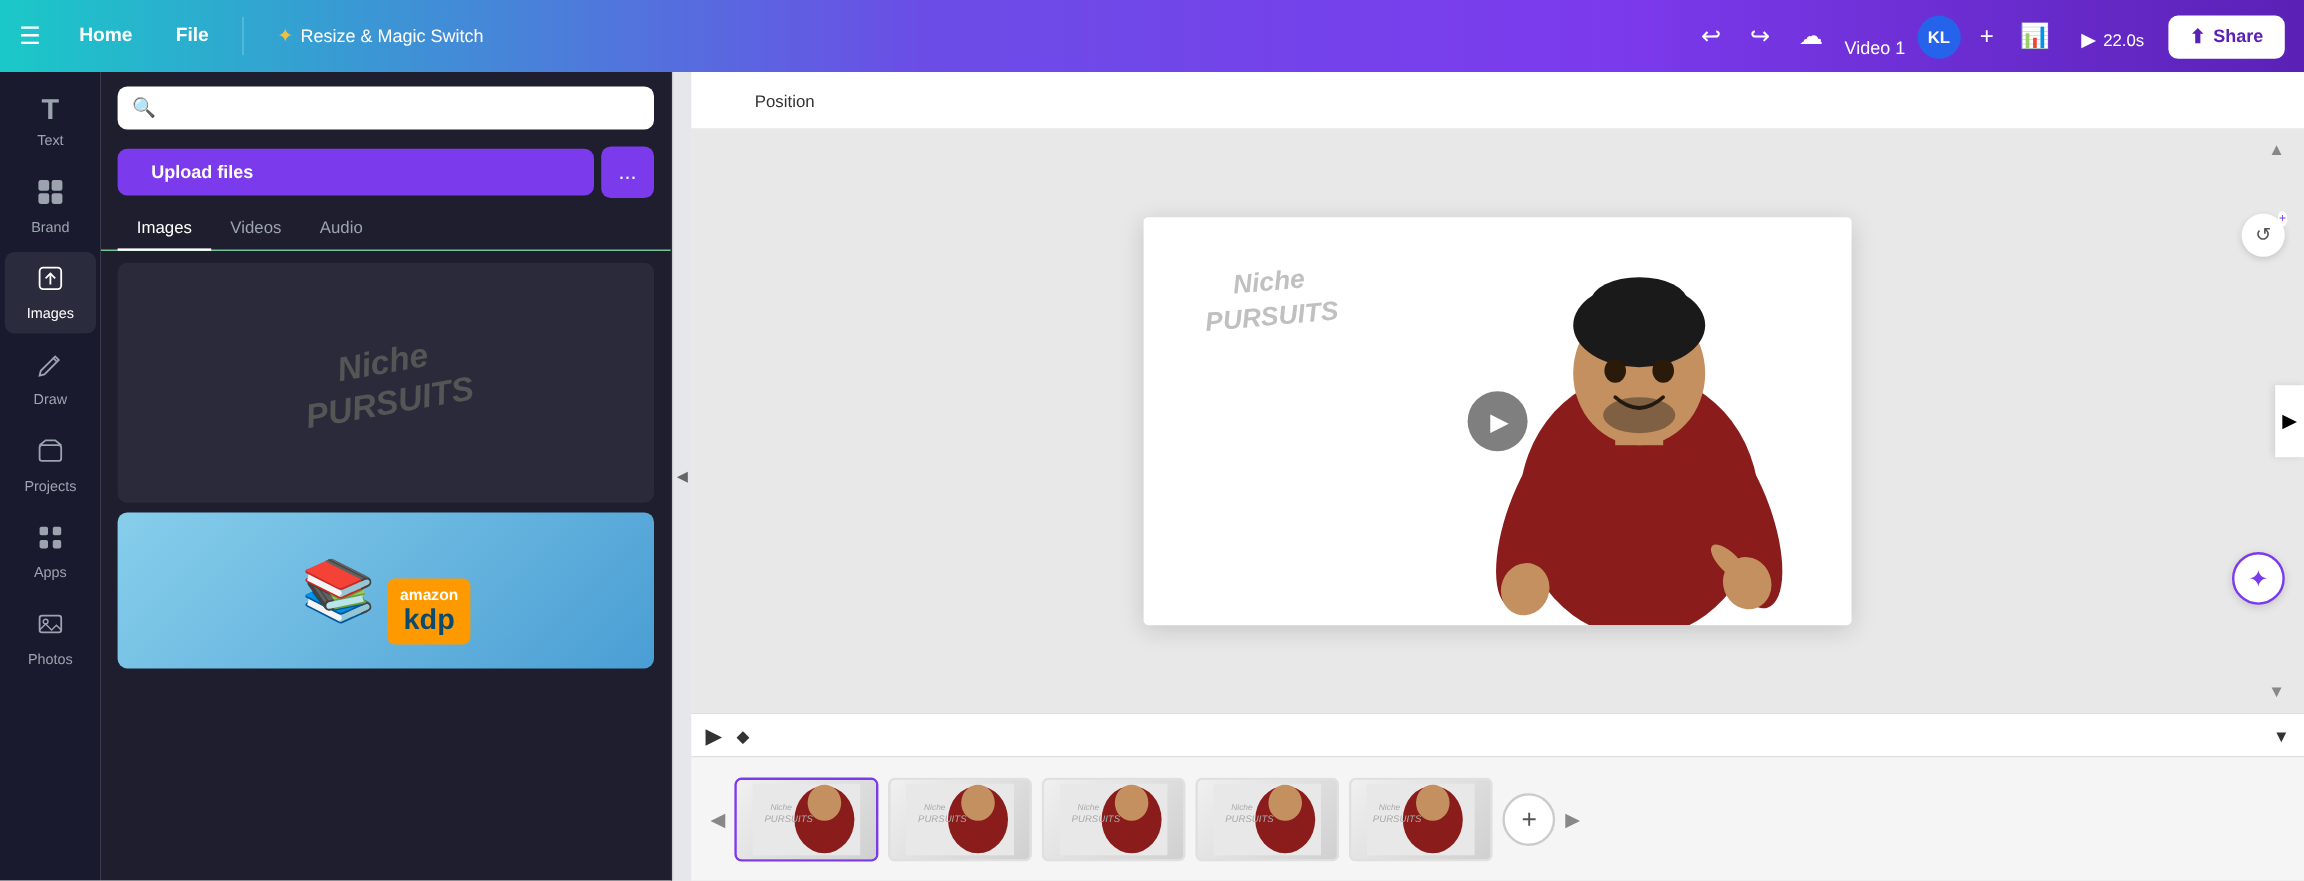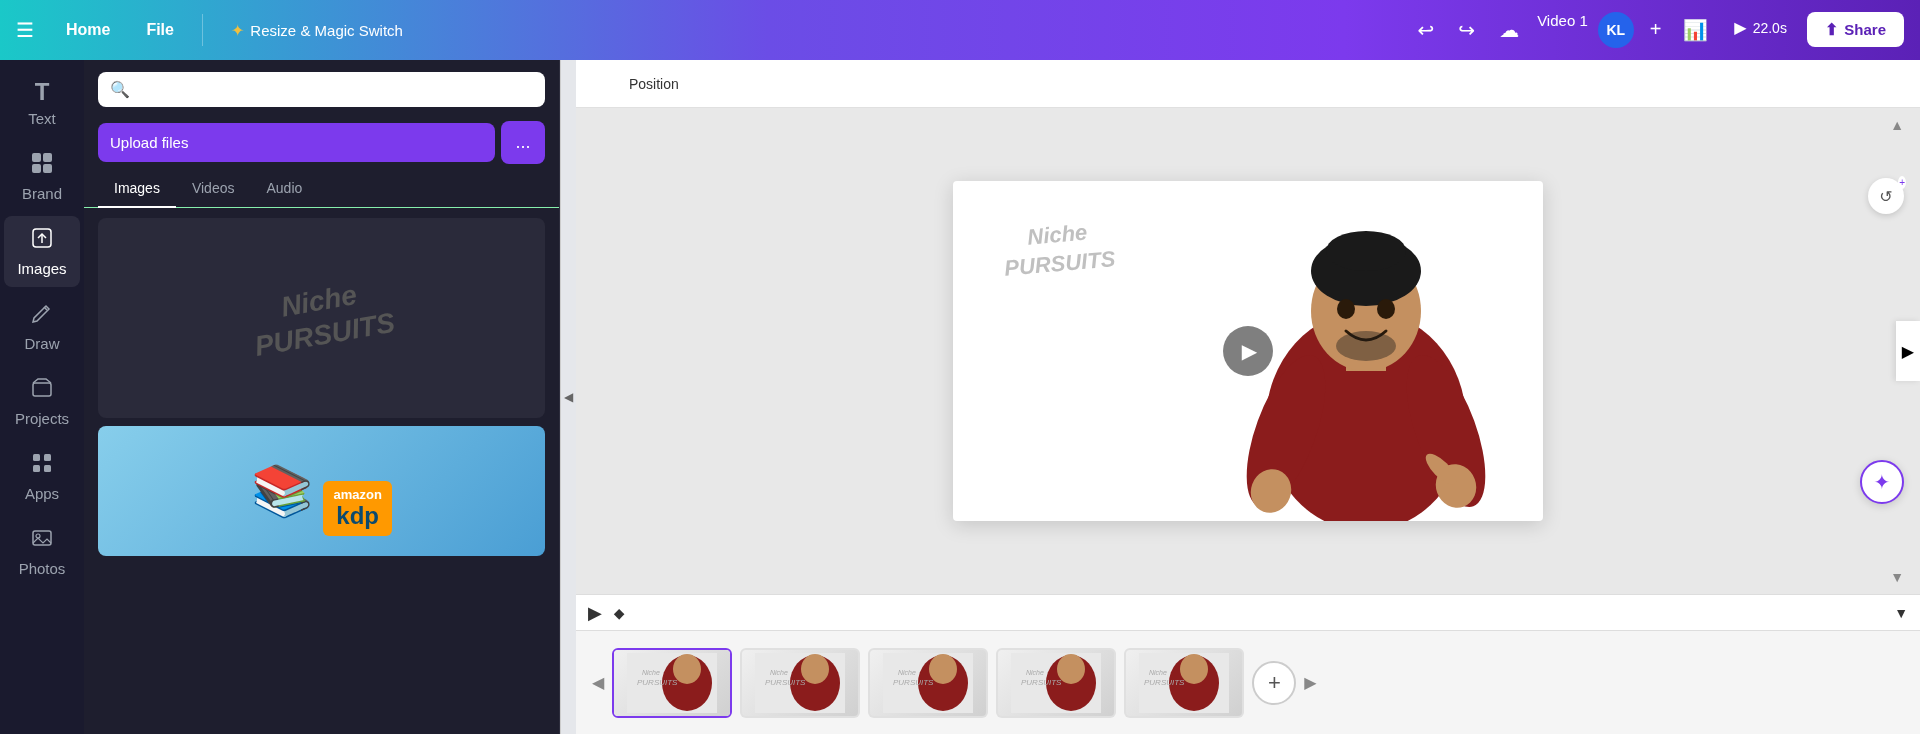--- a/index.html
+++ b/index.html
@@ -17,21 +17,21 @@
     .navbar-divider { width: 1px; height: 32px; background: rgba(255,255,255,0.3); margin: 0 4px; }
     .navbar-brand-btn {
       display: flex; align-items: center; gap: 6px; color: white; font-size: 15px; cursor: pointer;
       padding: 6px 12px; border-radius: 6px; font-weight: 500;
     }
     .star-icon { color: #f0c040; font-size: 16px; }
     .navbar-spacer { flex: 1; }
     .navbar-undo { color: white; font-size: 20px; cursor: pointer; padding: 6px; border-radius: 50%; }
     .navbar-redo { color: white; font-size: 20px; cursor: pointer; padding: 6px; border-radius: 50%; }
     .navbar-cloud { color: white; font-size: 20px; cursor: pointer; padding: 6px; border-radius: 50%; }
-    .navbar-right { display: flex; align-items: flex-start; gap: 10px; }
+    .navbar-right { display: flex; align-items: flex-end; gap: 10px; }
     .navbar-title { color: white; font-size: 15px; font-weight: 500; }
     .navbar-avatar {
       width: 36px; height: 36px; border-radius: 50%; background: #2563eb;
       color: white; display: flex; align-items: center; justify-content: center;
       font-weight: 700; font-size: 14px; cursor: pointer;
     }
     .navbar-plus { color: white; font-size: 20px; cursor: pointer; padding: 6px; }
     .navbar-chart { color: white; font-size: 20px; cursor: pointer; padding: 6px; }
     .navbar-play-btn {
       display: flex; align-items: center; gap: 6px; color: white; font-size: 14px;
@@ -56,21 +56,21 @@
       align-items: center; padding: 8px 0; gap: 4px; flex-shrink: 0; overflow-y: auto;
     }
     .icon-sidebar::-webkit-scrollbar { display: none; }
     .sidebar-item {
       display: flex; flex-direction: column; align-items: center; gap: 4px;
       padding: 10px 8px; border-radius: 8px; cursor: pointer; width: 76px;
       color: #9ca3af;
     }
     .sidebar-item.active { background: rgba(255,255,255,0.08); color: white; }
     .sidebar-item .icon { font-size: 22px; }
-    .sidebar-item .label { font-size: 15px; font-weight: 500; text-align: right; }
+    .sidebar-item .label { font-size: 12px; font-weight: 500; text-align: right; }
 
     
     .uploads-panel {
       width: 476px; background: #1e1e2e; flex-shrink: 0; display: flex;
       flex-direction: column; overflow: hidden; border-right: 1px solid #2d2d3d;
     }
     .uploads-scroll { overflow-y: auto; flex: 1; padding: 0; }
     .uploads-scroll::-webkit-scrollbar { width: 6px; }
     .uploads-scroll::-webkit-scrollbar-track { background: #1e1e2e; }
     .uploads-scroll::-webkit-scrollbar-thumb { background: #444; border-radius: 3px; }
@@ -84,21 +84,21 @@
     .search-input {
       border: none; outline: none; font-size: 14px; color: #333;
       width: 100%; background: transparent;
     }
 
     .upload-files-row {
       display: flex; align-items: center; margin: 6px 14px; gap: 6px;
     }
     .upload-files-btn {
       flex: 1; background: #7c3aed; color: white; border: none; border-radius: 8px;
-      padding: 11px 12px; font-size: 15px; font-weight: 400; cursor: pointer;
+      padding: 11px 28px; font-size: 15px; font-weight: 700; cursor: pointer;
       text-align: left;
     }
     .upload-more-btn {
       background: #7c3aed; color: white; border: none; border-radius: 8px;
       padding: 11px 12px; font-size: 18px; cursor: pointer; display: flex;
       align-items: center; justify-content: center; width: 44px;
     }
 
     .record-btn {
       margin: 4px 14px 10px; background: #2d2d3d; color: white; border: none;

